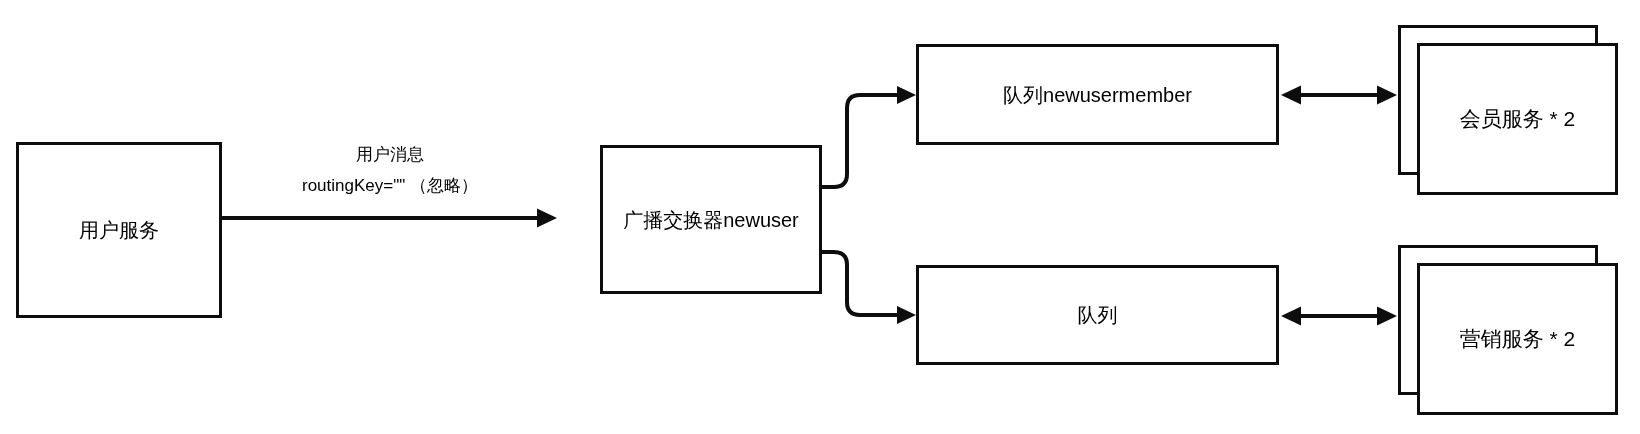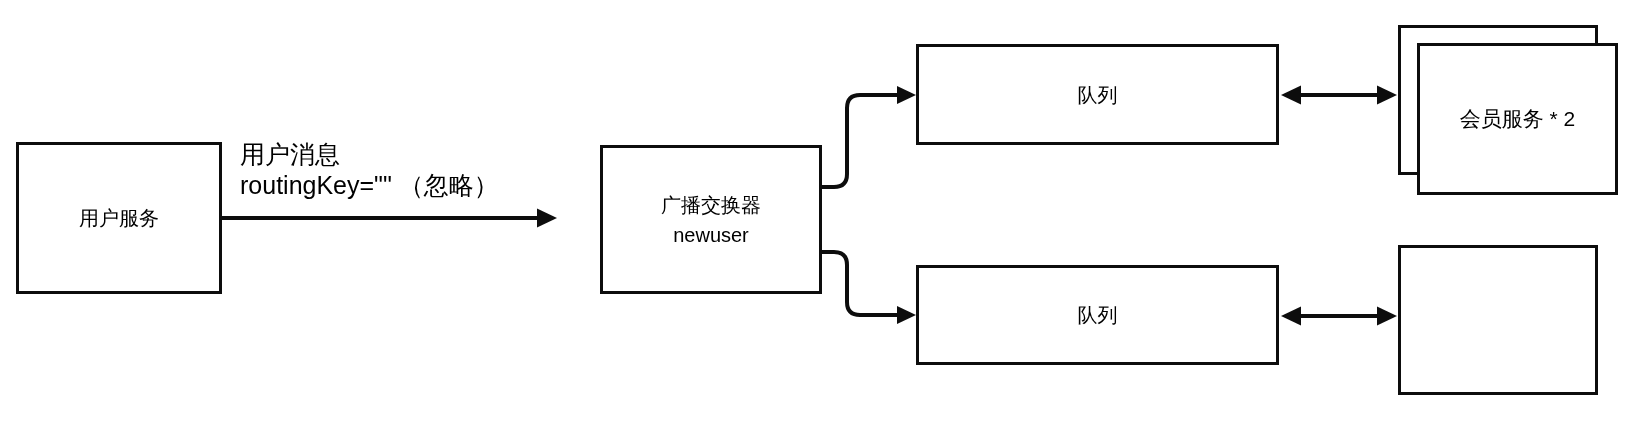--- a/index.html
+++ b/index.html
@@ -16,42 +16,43 @@
     overflow: hidden;
   }
   .connectors {
     position: absolute; left: 0; top: 0; z-index: 0;
   }
   .node {
     position: absolute; z-index: 1;
     background: #ffffff;
     border: 3px solid #0d0d0d;
     box-sizing: border-box;
-    display: flex; flex-direction: column;
+    display: flex; flex-direction: row;
     align-items: center; justify-content: center;
     text-align: center;
   }
   .node .line {
     font-size: 20px; line-height: 30px; white-space: nowrap;
   }
   .stack-back {
     position: absolute; z-index: 1;
     background: #ffffff;
     border: 3px solid #0d0d0d;
     box-sizing: border-box;
   }
   .stack-front { z-index: 2; }
   .stack-front .line { font-size: 21px; }
   .edge-label {
     position: absolute; z-index: 1;
-    font-size: 25px; line-height: 31px;
+    text-align: center;
+    font-size: 17px; line-height: 31px;
     white-space: nowrap;
   }
   
-  .n-user      { left: 16px;  top: 142px; width: 206px; height: 152px; text-align: right; }
+  .n-user      { left: 16px;  top: 142px; width: 206px; height: 176px; text-align: right; }
   .n-exchange  { left: 556px; top: 145px; width: 222px; height: 149px; margin-left: 44px; }
   .n-queue-top { left: 916px; top: 44px;  width: 363px; height: 101px; }
   .n-queue-bot { left: 916px; top: 265px; width: 363px; height: 100px; }
   .s-top-back  { left: 1398px; top: 25px;  width: 200px; height: 150px; }
   .s-top-front { left: 1417px; top: 43px;  width: 201px; height: 152px; }
   .s-bot-back  { left: 1398px; top: 245px; width: 200px; height: 150px; }
   .s-bot-front { left: 1417px; top: 263px; width: 201px; height: 152px; }
   .l-message   { left: 240px; top: 139px; width: 300px; }
 </style>
 </head>
@@ -92,26 +93,30 @@
     <div>routingKey="" （忽略）</div>
   </div>
 
   <div class="node n-exchange">
     <div class="line">广播交换器</div>
     <div class="line">newuser</div>
   </div>
 
   <div class="node n-queue-top">
     <div class="line">队列</div>
+    <div class="line">newusermember</div>
   </div>
 
   <div class="node n-queue-bot">
     <div class="line">队列</div>
   </div>
 
   <div class="stack-back s-top-back"></div>
   <div class="node stack-front s-top-front">
     <div class="line">会员服务 * 2</div>
   </div>
 
   <div class="stack-back s-bot-back"></div>
+  <div class="node stack-front s-bot-front">
+    <div class="line">营销服务 * 2</div>
+  </div>
 
 </div>
 
 </body></html>

